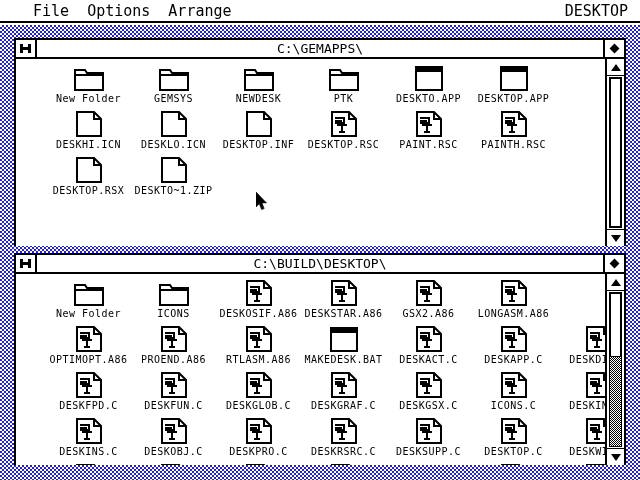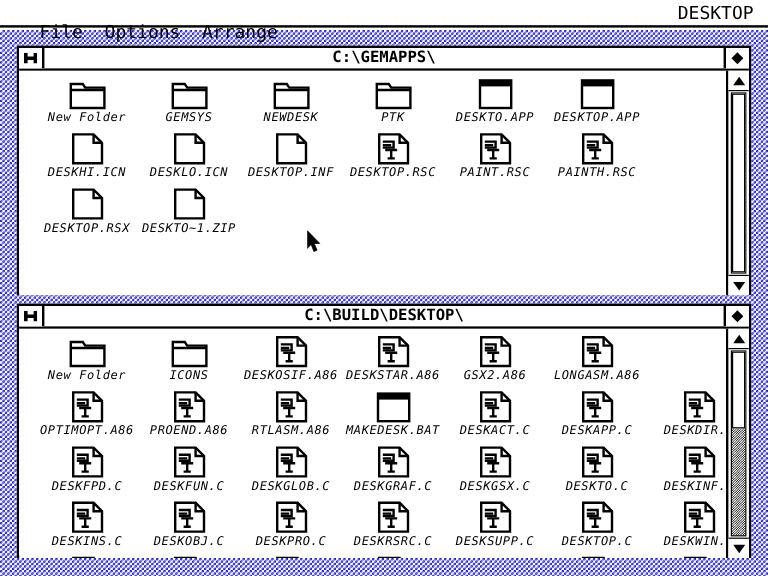--- a/index.html
+++ b/index.html
@@ -21,21 +21,21 @@
     background-size:4px 4px;
     background-position:0 0,2px 2px;
   }
 
   
   .menubar{
     position:absolute;left:0;top:0;width:640px;height:22px;
     background:#ffffff;z-index:20;
   }
   .menubar .rule{position:absolute;left:0;top:21px;width:640px;height:2px;background:#000;}
-  .menu-items{position:absolute;left:24px;top:18px;display:flex;gap:0px;}
+  .menu-items{position:absolute;left:24px;top:2px;display:flex;gap:0px;}
   .menu-item{
     font-size:15px;line-height:18px;color:#000;
     padding:0 9px;letter-spacing:0px;white-space:nowrap;cursor:default;
   }
   .menu-title{
     position:absolute;right:12px;top:2px;
     font-size:15px;line-height:18px;color:#000;letter-spacing:0px;
   }
 
   
@@ -52,21 +52,21 @@
   }
   .closebox{
     width:19px;border-right:2px solid #000;
     display:flex;align-items:center;justify-content:center;
     background:#fff;cursor:default;
   }
   .closebox svg{display:block;}
   .titletext{
     flex:1;display:flex;align-items:center;justify-content:center;
     font-size:13px;line-height:15px;color:#000;letter-spacing:0px;
-    white-space:nowrap;overflow:hidden;font-weight:bold;
+    white-space:nowrap;overflow:hidden;
   }
   .fullbox{
     width:19px;border-left:2px solid #000;
     display:flex;align-items:center;justify-content:center;background:#fff;cursor:default;
   }
   .fullbox .diamond{
     width:7px;height:7px;background:#000;transform:rotate(45deg);
   }
 
   .wbody{position:relative;display:flex;height:calc(100% - 17px);}
@@ -94,21 +94,21 @@
       linear-gradient(45deg,#000 25%,transparent 25%,transparent 75%,#000 75%);
     background-size:2px 2px;background-position:0 0,1px 1px;
     border:1px solid #000;box-sizing:border-box;
   }
   .thumb{
     position:absolute;left:0;width:100%;
     background:#fff;border:1px solid #000;box-sizing:border-box;
   }
 
   
-  .grid{position:absolute;left:0;top:0;width:100%;font-style:italic;}
+  .grid{position:absolute;left:16px;top:0;width:100%;}
   .row{display:flex;}
   .cell{
     width:85px;flex:0 0 85px;
     display:flex;flex-direction:column;align-items:center;
     cursor:default;
   }
   .icon{width:32px;height:32px;position:relative;}
   .icon svg{display:block;}
   .label{
     font-size:10px;line-height:12px;color:#000;margin-top:1px;
@@ -575,21 +575,21 @@
                   <svg width="28" height="28" viewBox="0 0 28 28">
                     <path d="M2 2 L19 2 L26 9 L26 26 L2 26 Z" fill="#fff" stroke="#000" stroke-width="2"></path>
                     <path d="M19 2 L19 9 L26 9" fill="none" stroke="#000" stroke-width="2"></path>
                     <path d="M5 8 L14 8 L14 13 L5 13" fill="none" stroke="#000" stroke-width="2"></path>
                     <path d="M5 11 L12 11" stroke="#000" stroke-width="2"></path>
                     <path d="M7 15 L17 15" stroke="#000" stroke-width="2"></path>
                     <path d="M12 15 L12 22" stroke="#000" stroke-width="2"></path>
                     <path d="M9 22 L15 22" stroke="#000" stroke-width="2"></path>
                   </svg>
                 </div>
-                <div class="label">DESKTO.C</div>
+                <div class="label">ICONS.C</div>
               </div>
               <div class="cell">
                 <div class="icon" style="display: flex; align-items: flex-end; justify-content: center; height: 28px;">
                   <svg width="28" height="28" viewBox="0 0 28 28">
                     <path d="M2 2 L19 2 L26 9 L26 26 L2 26 Z" fill="#fff" stroke="#000" stroke-width="2"></path>
                     <path d="M19 2 L19 9 L26 9" fill="none" stroke="#000" stroke-width="2"></path>
                     <path d="M5 8 L14 8 L14 13 L5 13" fill="none" stroke="#000" stroke-width="2"></path>
                     <path d="M5 11 L12 11" stroke="#000" stroke-width="2"></path>
                     <path d="M7 15 L17 15" stroke="#000" stroke-width="2"></path>
                     <path d="M12 15 L12 22" stroke="#000" stroke-width="2"></path>

